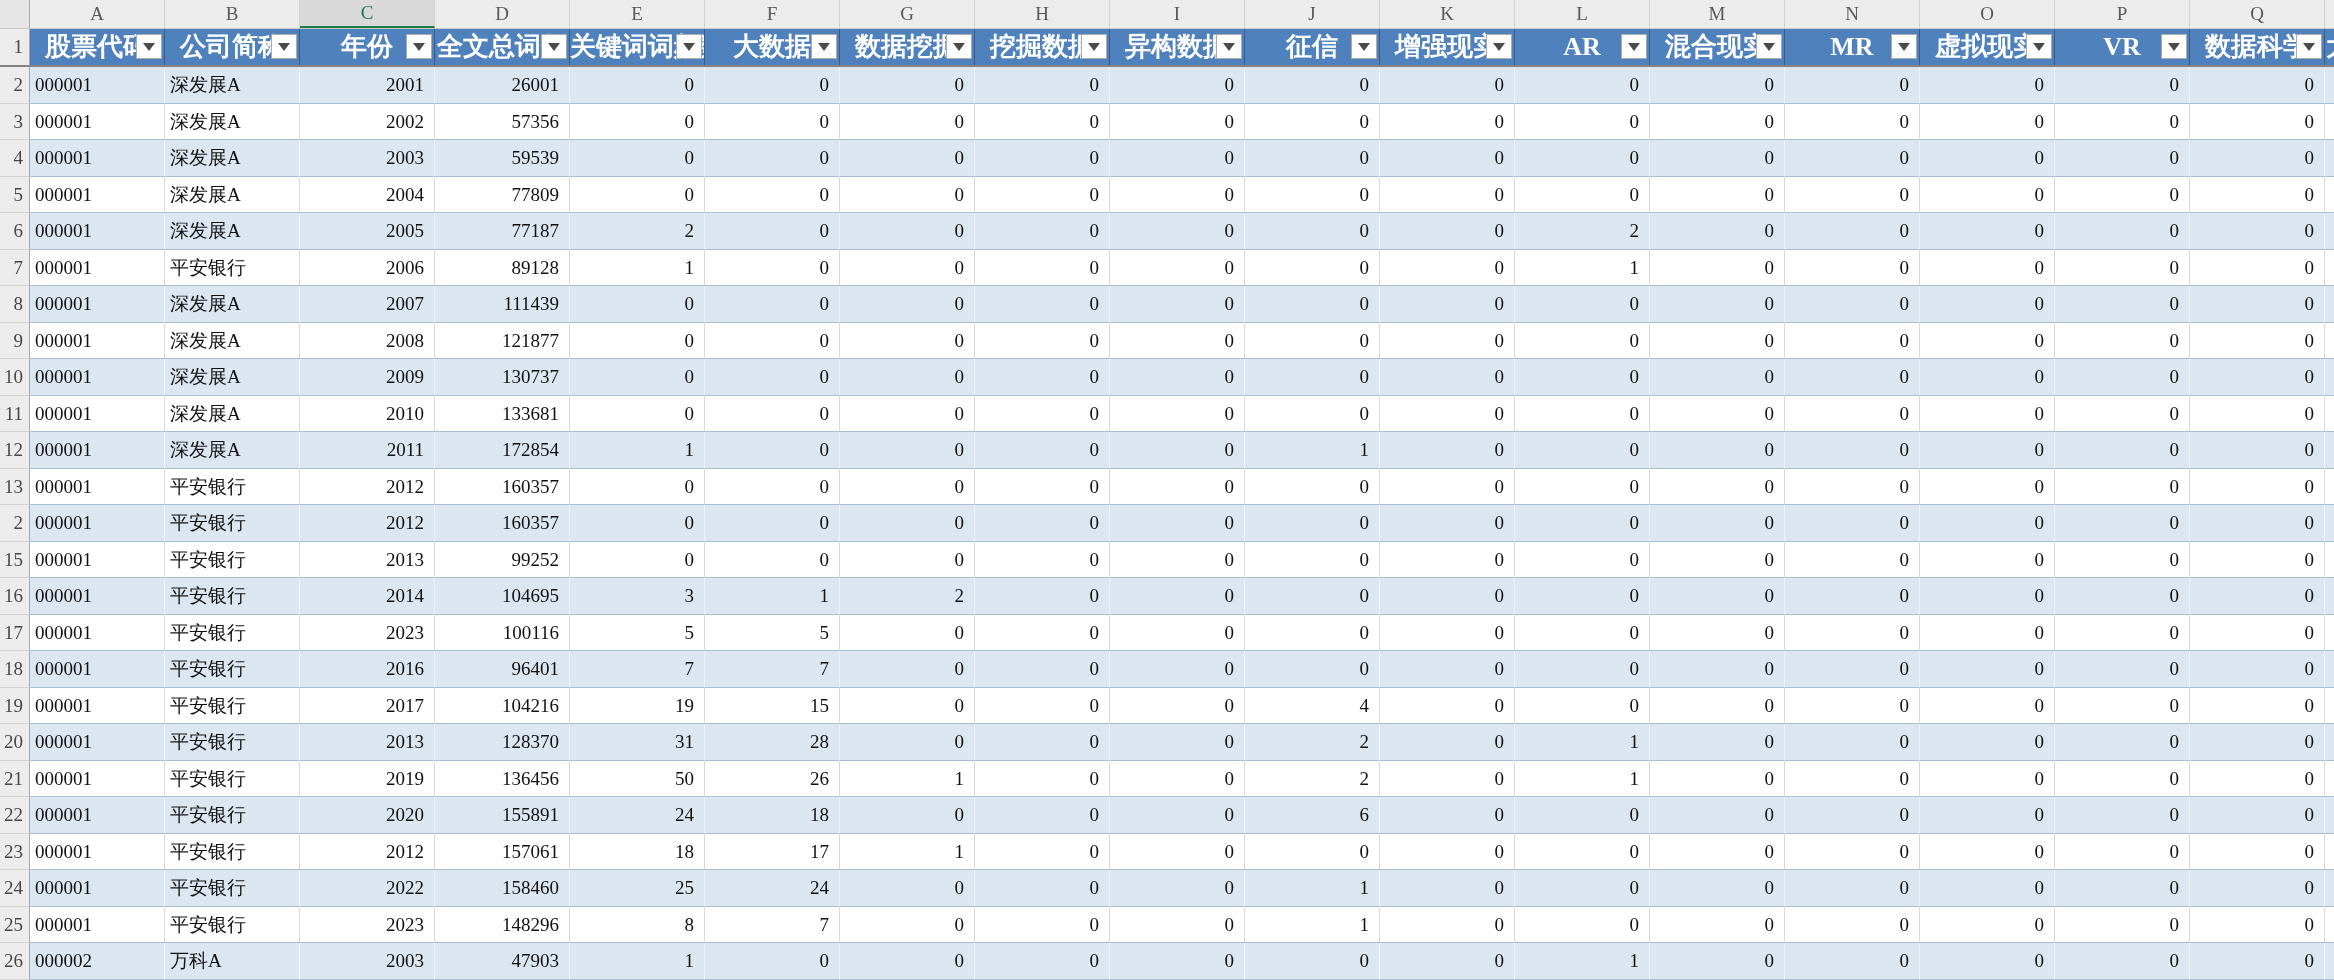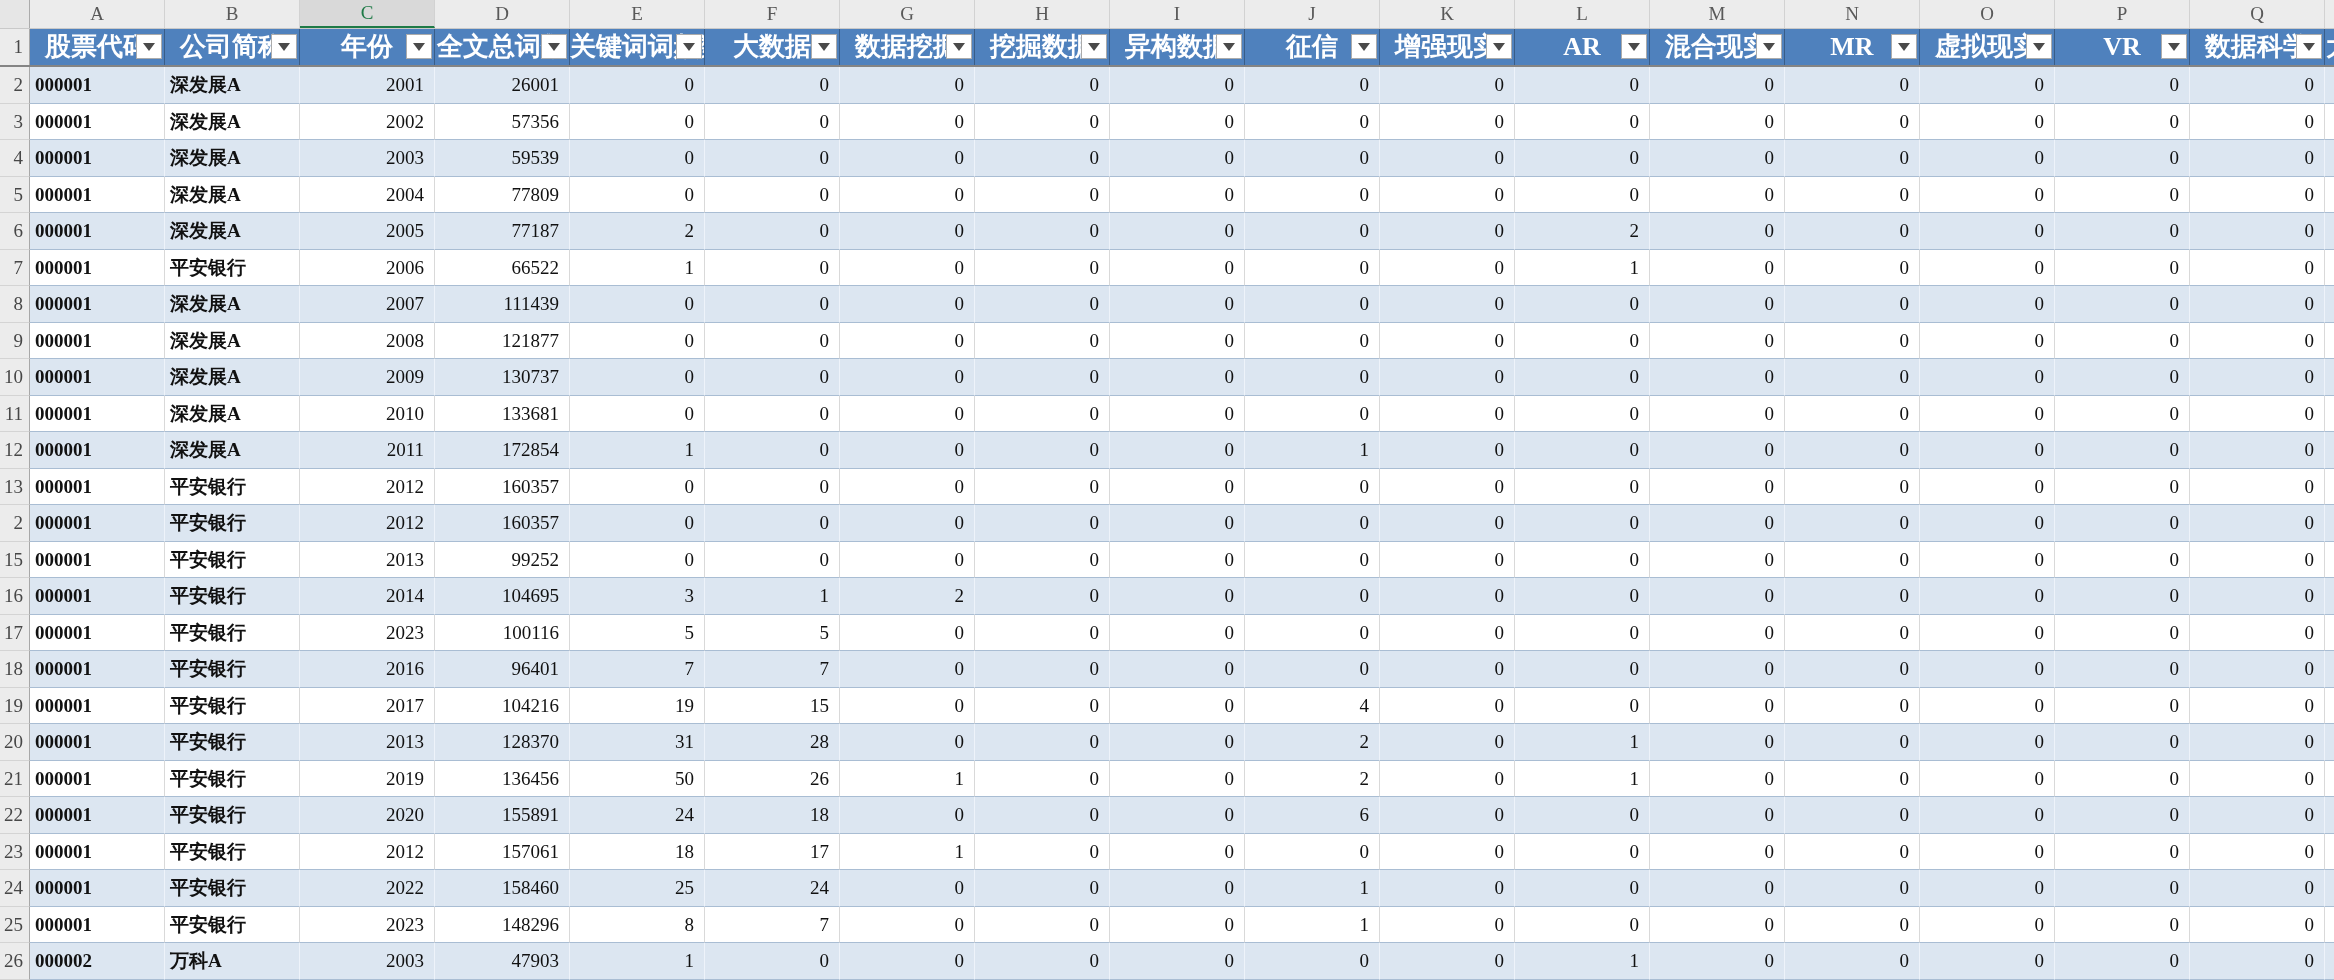--- a/index.html
+++ b/index.html
@@ -33,21 +33,21 @@
        border-top:8px solid #4a4a4a;margin-top:1px;}
 
   
   .drow{height:36.5px;box-sizing:border-box;}
   .rownum{width:30px;box-sizing:border-box;background:#ececec;border-right:1px solid #a8a8a8;
           border-bottom:1px solid #d4d4d4;text-align:right;padding-right:6px;
           font-size:19px;line-height:35px;color:#474747;overflow:hidden;white-space:nowrap;}
   .cell{width:135px;box-sizing:border-box;border-right:1px solid #d9d9d9;border-bottom:1px solid #a9bdd3;
         font-size:19px;line-height:35px;color:#111111;overflow:hidden;white-space:nowrap;}
   .cell.sliver{width:9px;border-right:none;}
-  .cell.al{text-align:left;padding-left:5px;font-weight:bold;}
+  .cell.al{text-align:left;padding-left:5px;}
   .cell.ar{text-align:right;padding-right:10px;}
   .drow.band{background:var(--band-bg,#dce6f1);}
   .drow.band .cell{border-right-color:#eef3fa;background:var(--band-bg,#dce6f1);}
   .drow.plain{background:#ffffff;}
 </style>
 </head>
 <body>
 
 <div class="sheet" id="sheet">
     <div class="row letters">
@@ -282,21 +282,21 @@
       <div class="cell ar">0</div>
       <div class="cell ar">0</div>
       <div class="cell ar">0</div>
       <div class="cell sliver"></div>
     </div>
     <div class="row drow plain">
       <div class="rownum">7</div>
       <div class="cell al">000001</div>
       <div class="cell al">平安银行</div>
       <div class="cell ar">2006</div>
-      <div class="cell ar">66522</div>
+      <div class="cell ar">89128</div>
       <div class="cell ar">1</div>
       <div class="cell ar">0</div>
       <div class="cell ar">0</div>
       <div class="cell ar">0</div>
       <div class="cell ar">0</div>
       <div class="cell ar">0</div>
       <div class="cell ar">0</div>
       <div class="cell ar">1</div>
       <div class="cell ar">0</div>
       <div class="cell ar">0</div>

